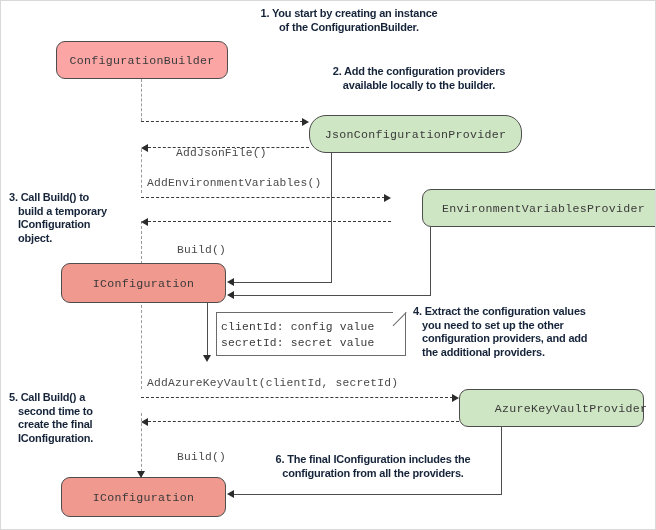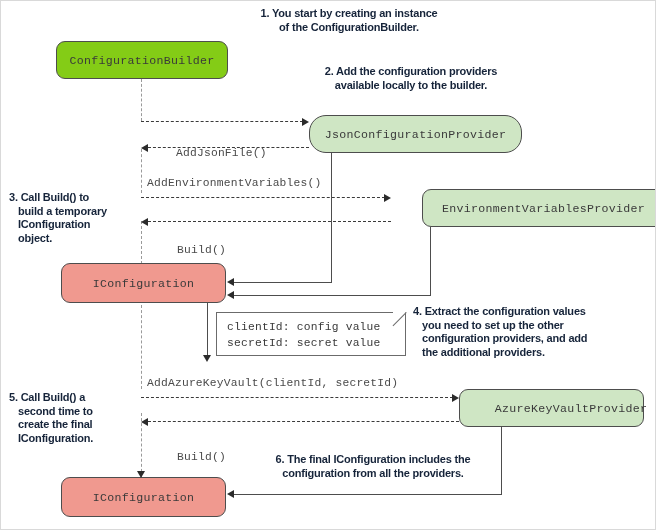--- a/index.html
+++ b/index.html
@@ -12,21 +12,21 @@
         font-weight:bold;font-size:11px;line-height:13.6px;letter-spacing:-0.2px;
         white-space:pre-line;}
   .anno.center{text-align:center;}
   .anno.hang{text-indent:-9px;padding-left:9px;}
 
   
   .box{position:absolute;box-sizing:border-box;border:1.3px solid #4d4d4d;
        border-radius:9px;display:flex;align-items:center;justify-content:center;
        font-family:"Liberation Mono",monospace;font-size:11.6px;color:#3a3a3a;
        letter-spacing:.3px;}
-  .box.blue{background:#84cc16;}
+  .box.blue{background:#fca5a5;}
   .box.green{background:#cfe6c4;}
   .box.red{background:#f0998f;}
 
   
   .lifeline{position:absolute;width:0;border-left:1.4px dashed #9a9a9a;}
 
   
   .dash{position:absolute;height:0;border-top:1.4px dashed #3a3a3a;}
   .arrowL,.arrowR{position:absolute;width:0;height:0;}
   .arrowR{border-top:4px solid transparent;border-bottom:4px solid transparent;
@@ -40,38 +40,38 @@
   .msg{position:absolute;font-family:"Liberation Mono",monospace;font-size:11.3px;
        color:#4a4a4a;letter-spacing:.2px;white-space:nowrap;}
 
   
   .vline{position:absolute;width:0;border-left:1.3px solid #4d4d4d;}
   .hline{position:absolute;height:0;border-top:1.3px solid #4d4d4d;}
 
   
   .note{position:absolute;box-sizing:border-box;background:#fff;
         border:1.2px solid #6b6b6b;font-family:"Liberation Mono",monospace;
-        font-size:11.3px;color:#3a3a3a;line-height:16px;padding:6px 8px 5px 10px;
+        font-size:11.3px;color:#3a3a3a;line-height:16px;padding:6px 8px 5px 4px;
         letter-spacing:.2px;}
   .note .foldcut{position:absolute;top:-1px;right:-1px;width:0;height:0;
         border-left:13px solid #fff;border-bottom:13px solid transparent;}
   .note .folddiag{position:absolute;top:-1px;right:-1px;width:19px;height:0;
         border-top:1.2px solid #6b6b6b;transform-origin:right top;
         transform:rotate(-45deg);}
   .note-line{display:block;}
 </style>
 </head>
 <body>
 
 <div id="figure">
 
   <div class="anno center" style="left:222px;top:6px;width:252px;">1. You start by creating an instance
 of the ConfigurationBuilder.</div>
 
-  <div class="anno center" style="left:284px;top:64px;width:252px;">2. Add the configuration providers
+  <div class="anno center" style="left:292px;top:64px;width:252px;">2. Add the configuration providers
 available locally to the builder.</div>
 
   <div class="anno hang" style="left:8px;top:190px;width:104px;">3. Call Build() to
 build a temporary
 IConfiguration
 object.</div>
 
   <div class="anno hang" style="left:412px;top:304px;width:240px;">4. Extract the configuration values
 you need to set up the other
 configuration providers, and add

